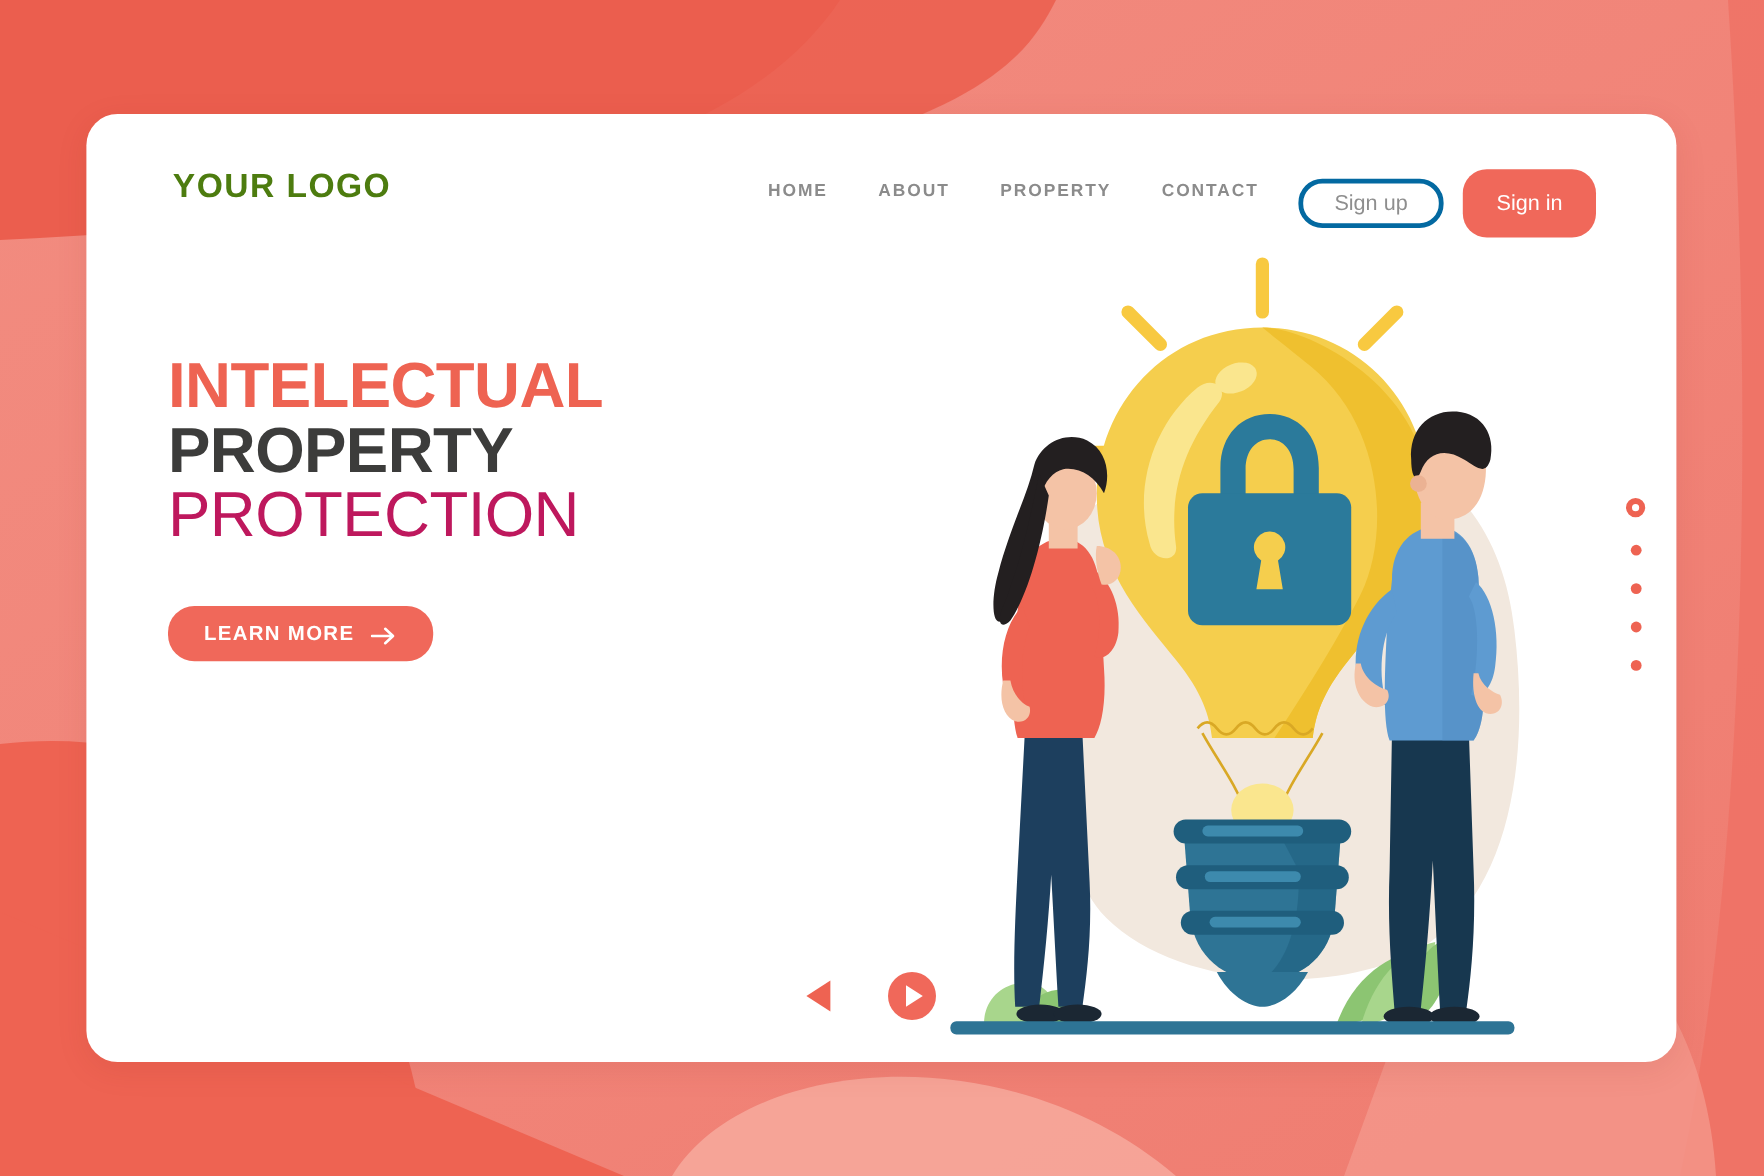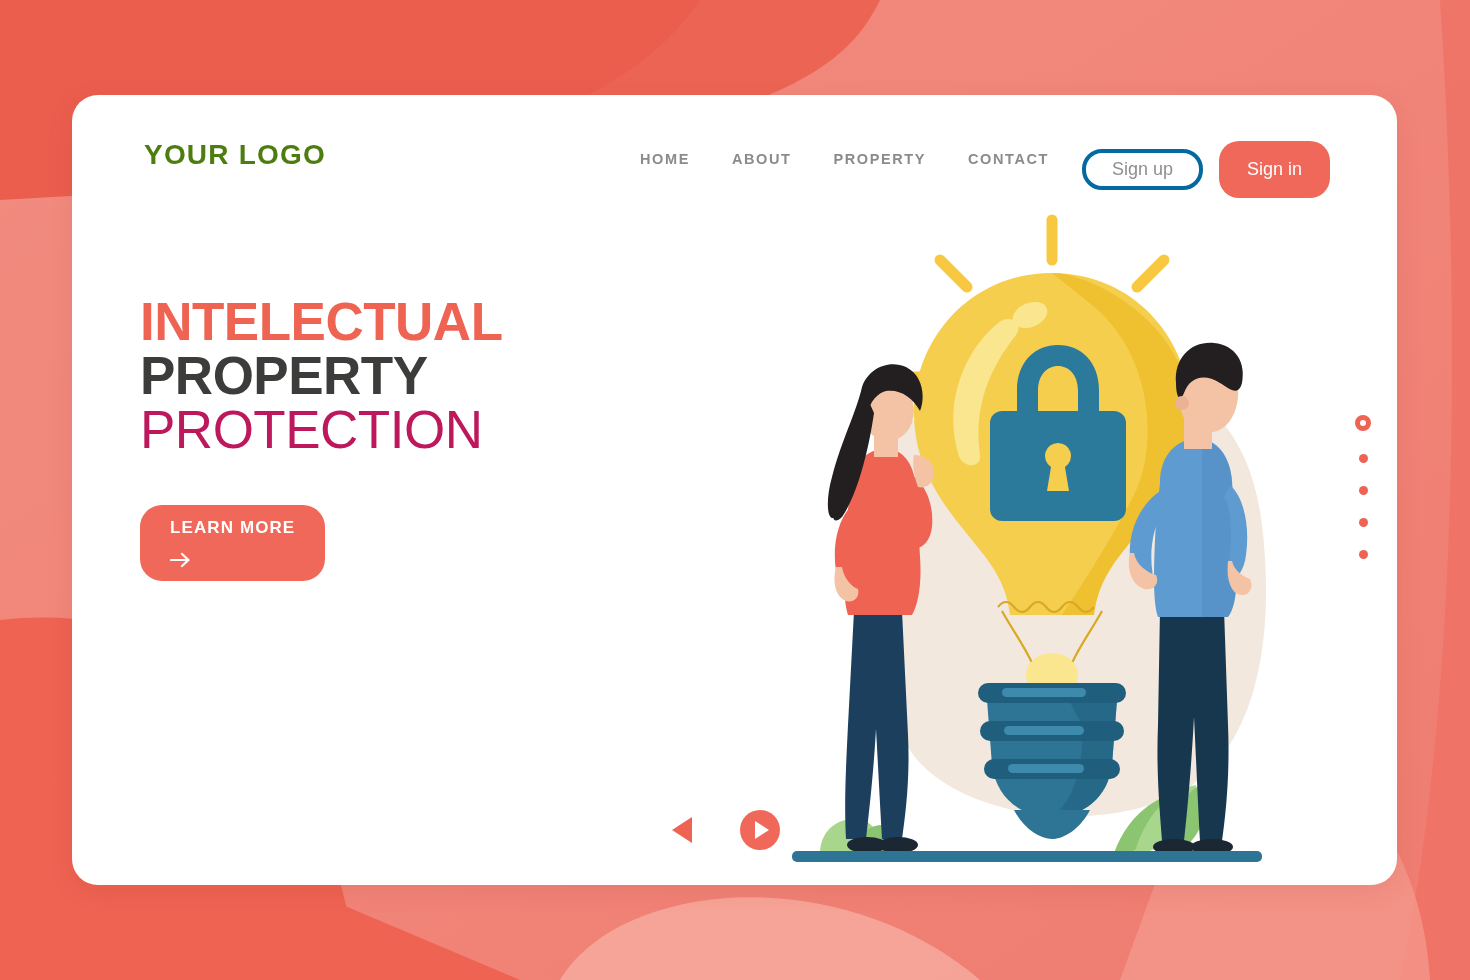--- a/index.html
+++ b/index.html
@@ -63,27 +63,26 @@
   .headline { line-height:1.02; }
   .head-1 { font-size:53px; font-weight:bold; color:#EE6352; letter-spacing:-0.5px; }
   .head-2 { font-size:53px; font-weight:bold; color:#3C3C3B; letter-spacing:-0.5px; }
   .head-3 { font-size:53px; font-weight:normal; color:#be185d; letter-spacing:-0.5px; }
   #hero-desc {
     margin-top:36px; font-size:18.5px; line-height:1.62;
     color:#9A9A9A; width:400px;
   }
   #learn-more {
     margin-top:48px;
-    display:inline-flex; align-items:flex-start; gap:14px;
+    display:inline-flex; align-items:flex-end; gap:14px;
     background:#F0685A; color:#FFFFFF;
     border:none; cursor:pointer;
     padding:13px 30px; border-radius:22px;
     font-size:17px; font-weight:bold; letter-spacing:1.1px;
     font-family:"Liberation Sans", sans-serif;
-    flex-direction:column;
   }
   #learn-more .arrow { display:inline-flex; }
 
   
   #illustration { position:absolute; left:690px; top:110px; width:560px; height:680px; }
 
   
   #dots {
     position:absolute; left:1283px; top:320px;
     display:flex; flex-direction:column; align-items:center; gap:23px;

